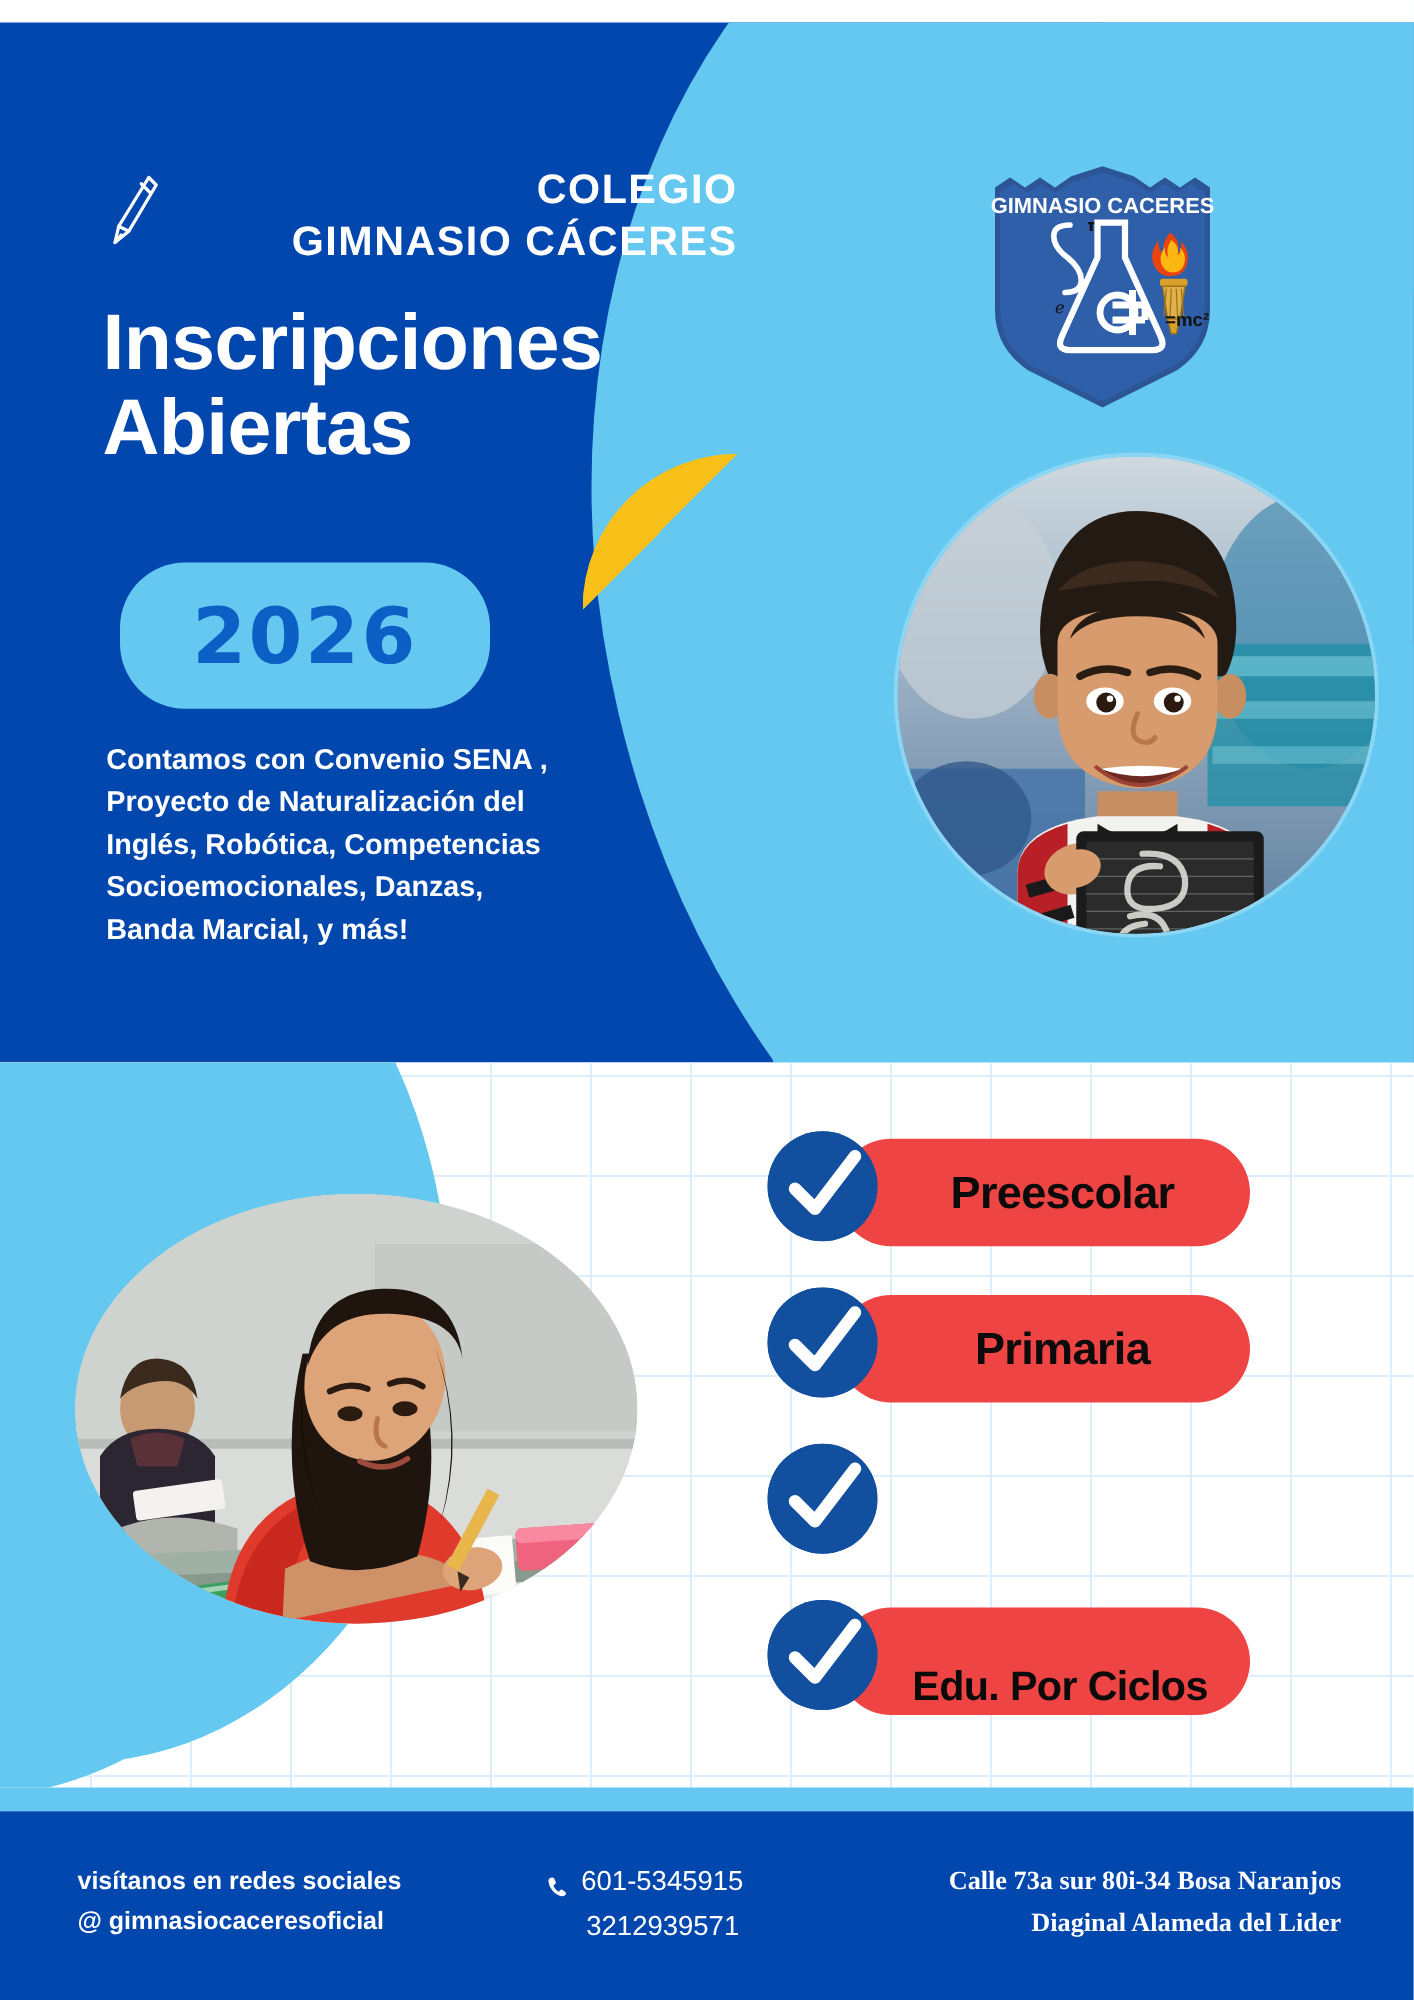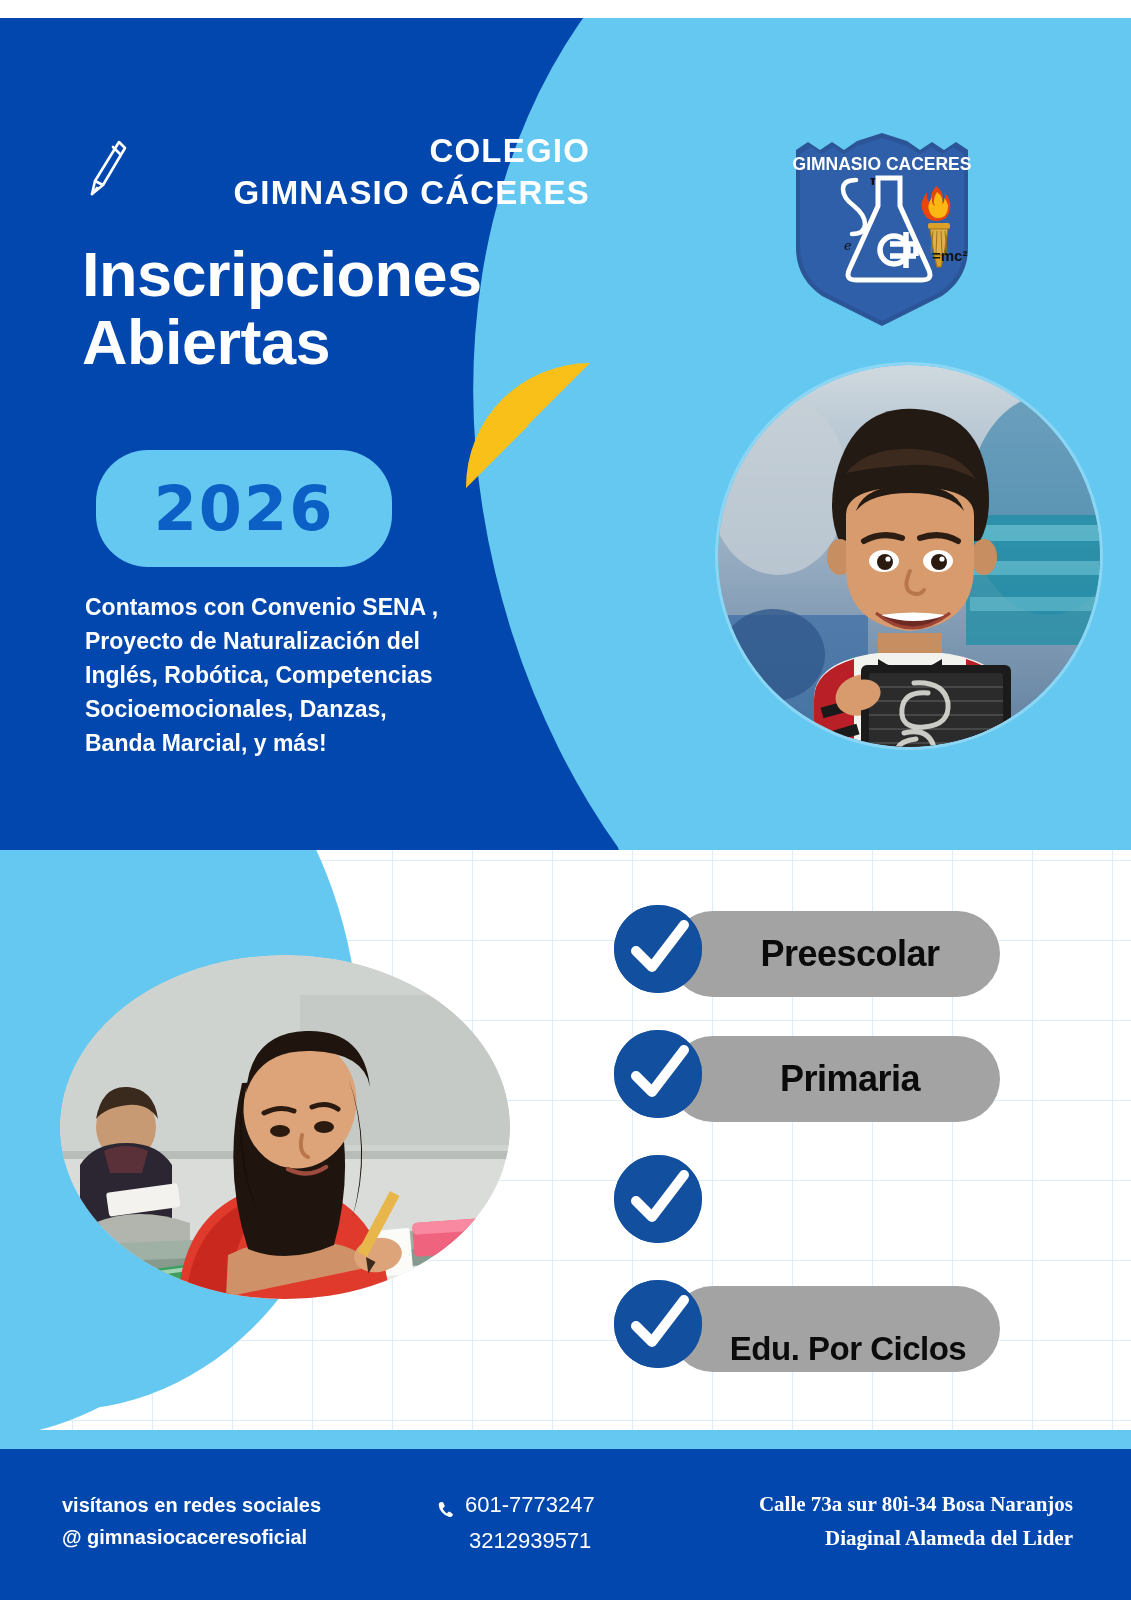--- a/index.html
+++ b/index.html
@@ -113,21 +113,21 @@
   .girl-photo{
     position:absolute; left:60px; top:955px; width:450px; height:345px;
     border-radius:50%; overflow:hidden; z-index:5;
   }
 
   
   .levels{ position:absolute; left:600px; top:905px; width:420px; z-index:6; }
   .level-row{ position:relative; height:100px; margin-bottom:25px; }
   .pill{
     position:absolute; left:70px; top:6px; width:330px; height:86px;
-    background:#a3a3a3; border-radius:43px;
+    background:#ef4444; border-radius:43px;
     display:flex; align-items:center; justify-content:center;
   }
   .pill-label{
     color:#0b0b0b; font-size:36px; font-weight:bold; letter-spacing:-0.5px;
     padding-left:30px; white-space:nowrap;
   }
   .pill-label.small{ font-size:33px; padding-left:26px;margin-top:40px; }
   .check-circle{
     position:absolute; left:14px; top:0; width:88px; height:88px;
     background:#12509F; border-radius:50%; z-index:2;
@@ -453,21 +453,21 @@
   <div class="f-phone">
     <div class="ln1">
       <span class="phone-icon">
         <svg viewBox="0 0 20 20" width="20" height="20">
           <path d="M5.2 2.2 q1.6 -0.6 2.3 0.9 l1.1 2.4 q0.5 1.1 -0.6 1.8 l-0.9 0.6 q-0.5 0.4 -0.2 1.1
                    q1 2.4 3.4 4 q0.6 0.4 1.1 -0.1 l0.8 -0.8 q0.9 -0.9 1.9 -0.1 l2.1 1.6
                    q1.3 1 0.3 2.2 q-1.2 1.5 -3.2 1.1 q-4.3 -0.9 -7.4 -4.6 q-3 -3.6 -3.2 -7.3
                    q-0.1 -2 1.5 -2.8 Z" fill="#ffffff"></path>
         </svg>
       </span>
-      <span>601-7773247</span>
+      <span>601-5345915</span>
     </div>
     <div class="ln2">3212939571</div>
   </div>
 
   <div class="f-addr">
     <div>Calle  73a sur 80i-34 Bosa Naranjos</div>
     <div>Diaginal Alameda del Lider</div>
   </div>
 
 </div>

